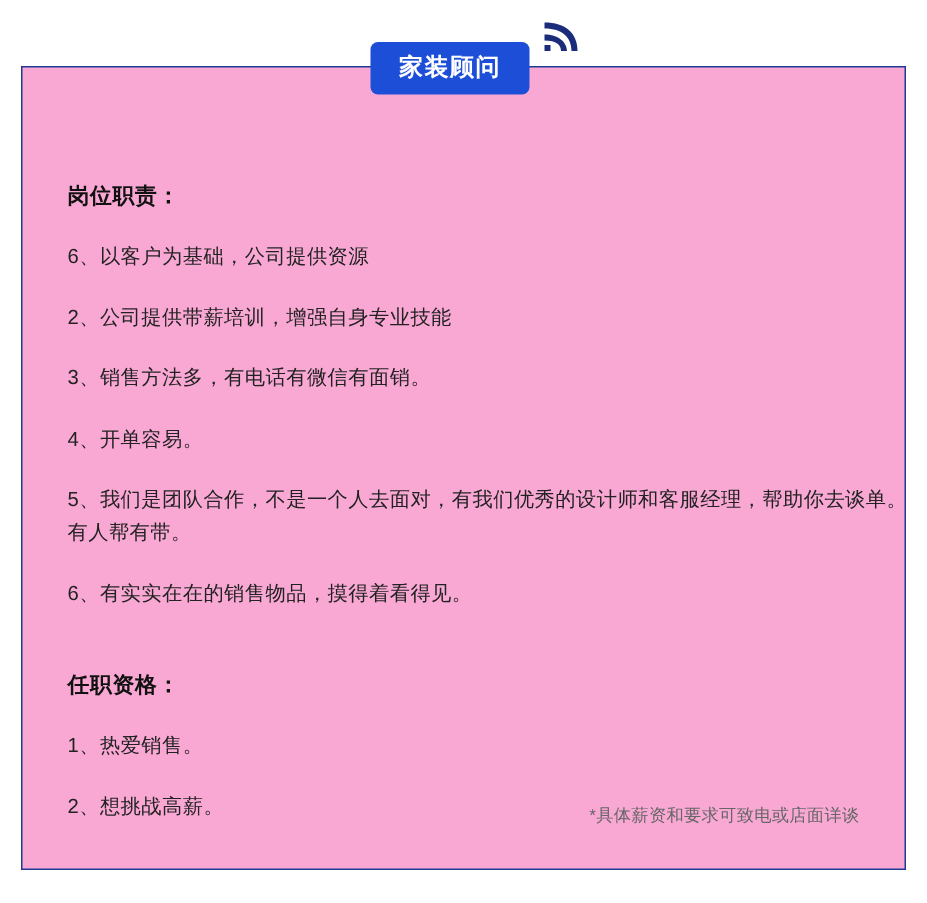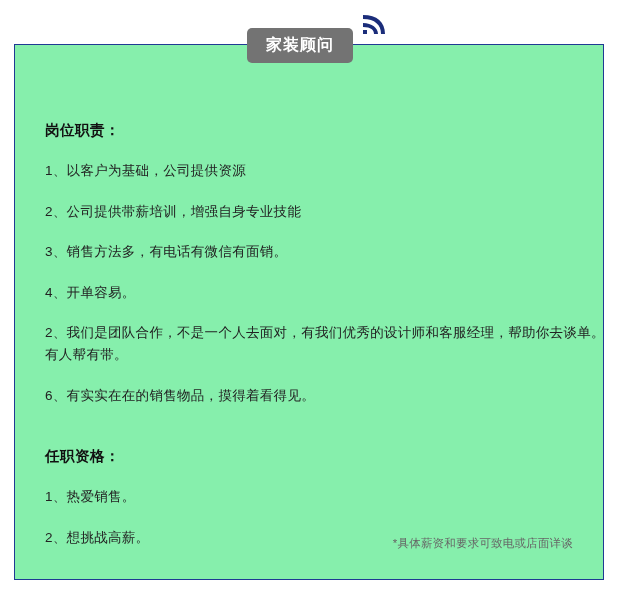--- a/index.html
+++ b/index.html
@@ -23,30 +23,30 @@
   }
   
   .card {
     position: absolute;
     left: 14px;
     top: 44px;
     width: 590px;
     height: 536px;
     border: 1px solid #1f3a93;
     box-sizing: border-box;
-    background: #86efac;
+    background: #f9a8d4;
   }
   
   .title-badge {
     position: absolute;
     left: 247px;
     top: 28px;
     width: 106px;
     height: 35px;
-    background: #737373;
+    background: #1d4ed8;
     border-radius: 5px;
     display: flex;
     align-items: center;
     justify-content: center;
     z-index: 5;
   }
   .title-badge span {
     color: #ffffff;
     font-size: 16px;
     font-weight: bold;
@@ -116,25 +116,25 @@
   <div class="title-badge">
     <span>家装顾问</span>
   </div>
 
   <div class="card">
 
     <div class="content">
 
       <div class="heading">岗位职责：</div>
 
-      <p class="line">1、以客户为基础，公司提供资源</p>
+      <p class="line">6、以客户为基础，公司提供资源</p>
       <p class="line">2、公司提供带薪培训，增强自身专业技能</p>
       <p class="line">3、销售方法多，有电话有微信有面销。</p>
       <p class="line">4、开单容易。</p>
-      <p class="line wrap">2、我们是团队合作，不是一个人去面对，有我们优秀的设计师和客服经理，帮助你去谈单。有人帮有带。</p>
+      <p class="line wrap">5、我们是团队合作，不是一个人去面对，有我们优秀的设计师和客服经理，帮助你去谈单。有人帮有带。</p>
       <p class="line">6、有实实在在的销售物品，摸得着看得见。</p>
 
       <div class="gap-block"></div>
 
       <div class="heading">任职资格：</div>
 
       <p class="line">1、热爱销售。</p>
       <p class="line">2、想挑战高薪。</p>
 
     </div>

